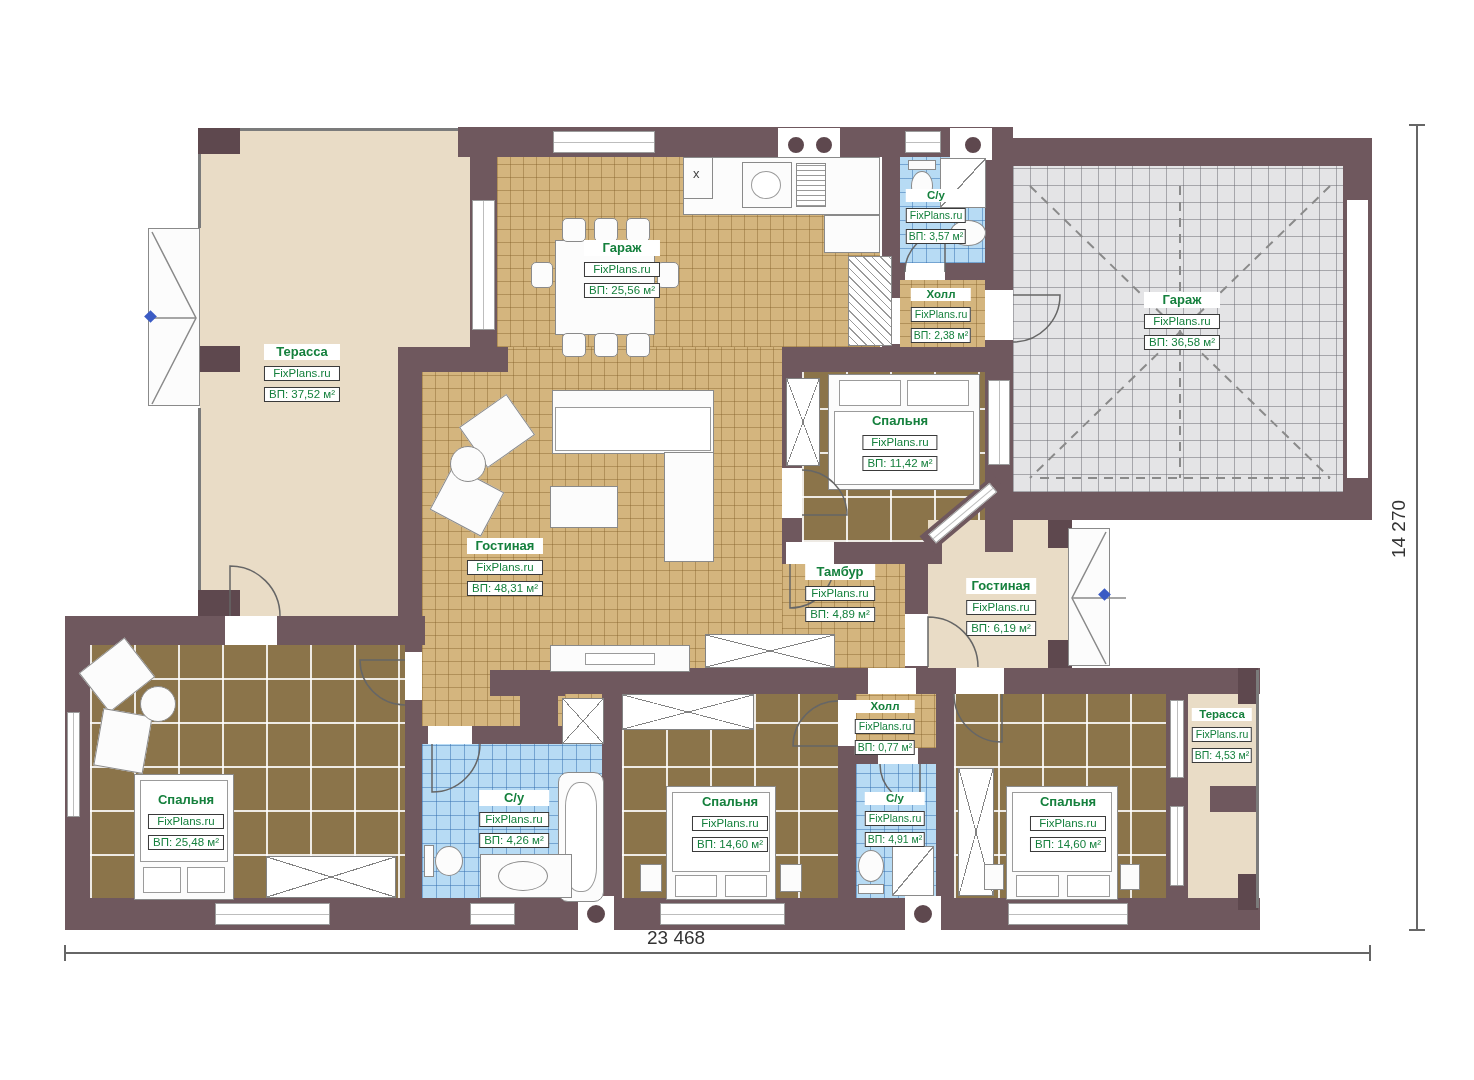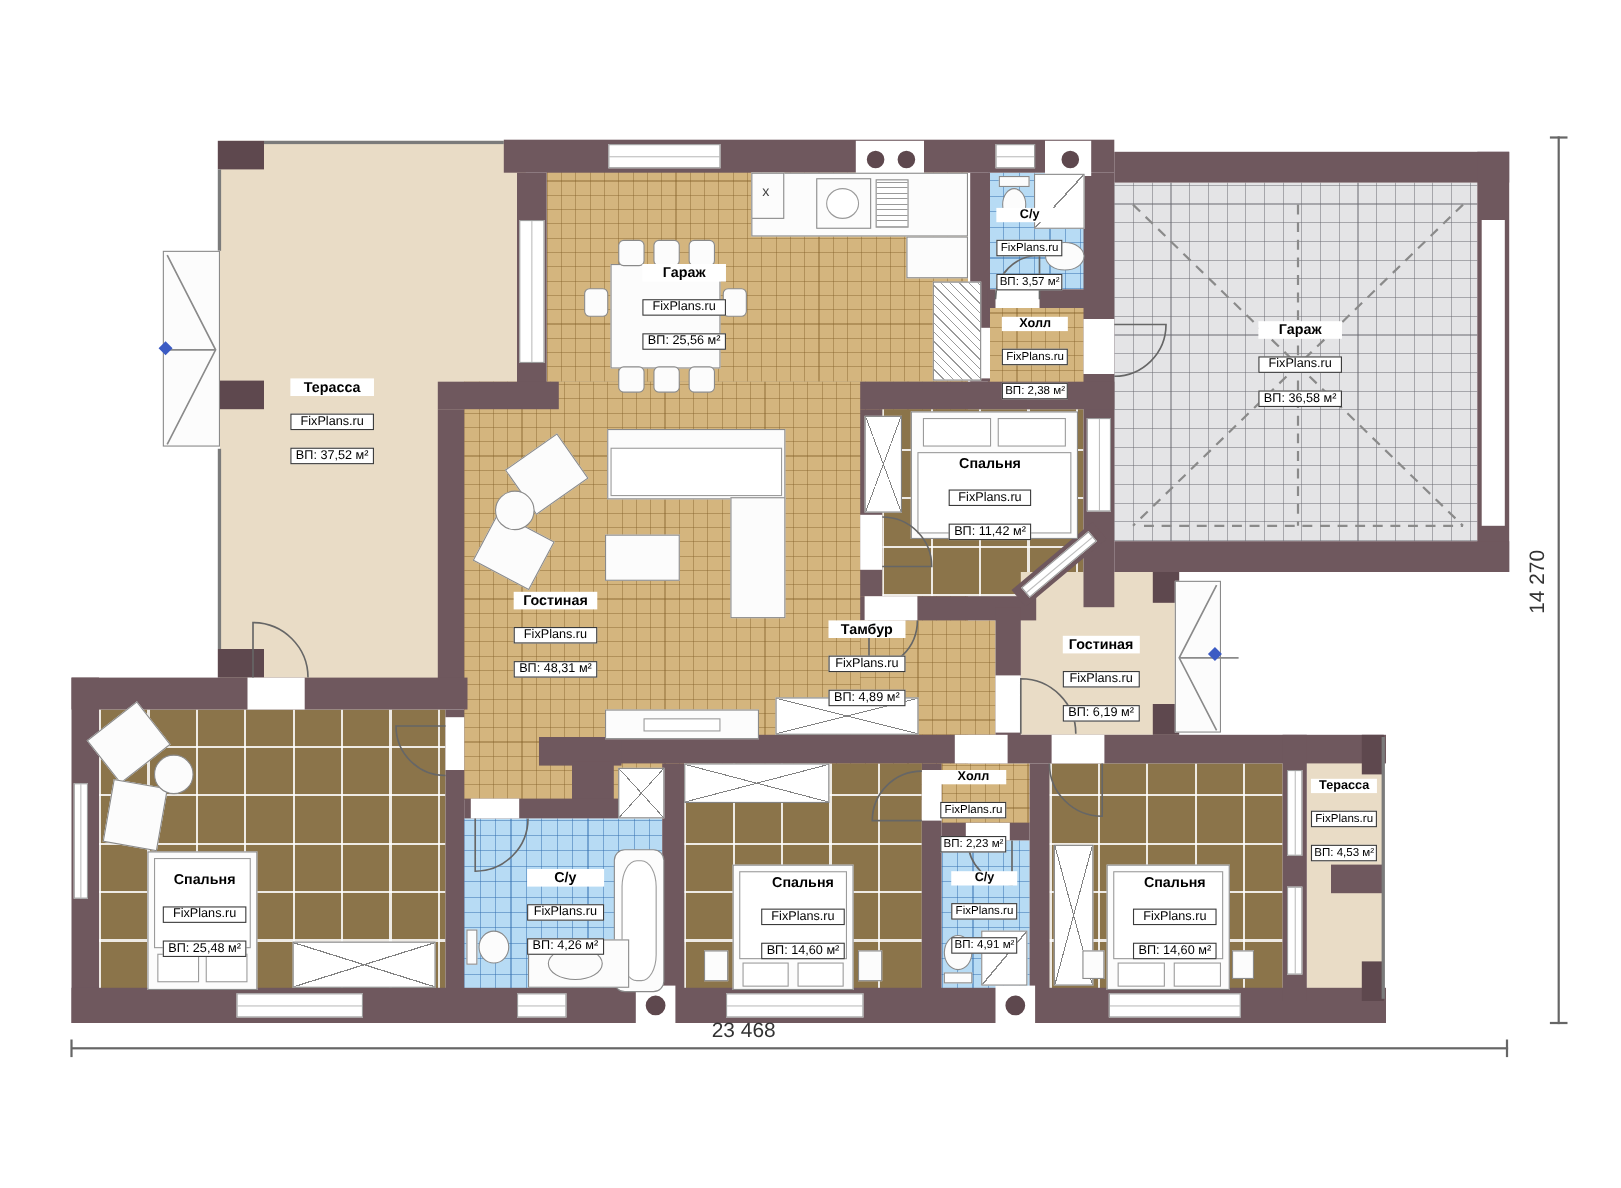--- a/index.html
+++ b/index.html
@@ -33,23 +33,23 @@
   .xbox{position:absolute;background-color:#fff;border:1px solid #828282;box-sizing:border-box;
      background-image:linear-gradient(to top right,transparent 49.3%,#828282 49.3% 50.7%,transparent 50.7%),
                       linear-gradient(to bottom right,transparent 49.3%,#828282 49.3% 50.7%,transparent 50.7%)}
   .hatch{position:absolute;background:#fff;border:1px solid #8a8a8a;box-sizing:border-box;
      background-image:repeating-linear-gradient(0deg,#9a9a9a 0 1px,transparent 1px 5px)}
   .hatch45{position:absolute;background:#fff;border:1px solid #8a8a8a;box-sizing:border-box;
      background-image:repeating-linear-gradient(45deg,#9a9a9a 0 1px,transparent 1px 6px)}
   .shower{position:absolute;background-color:#fff;border:1px solid #8a8a8a;box-sizing:border-box;
      background-image:linear-gradient(to bottom right,transparent 49%,#8a8a8a 49% 51%,transparent 51%)}
   .circ{position:absolute;border-radius:50%;background:var(--wall-dark,#5e484e);border:4px solid #fff}
-  .rlabel{position:absolute;transform:translateX(-50%);z-index:6;text-align:center;color:#000000}
+  .rlabel{position:absolute;transform:translateX(-50%);z-index:6;text-align:center;color:#15803d}
   .rname{font-weight:bold;font-size:13px;background:#fff;padding:0 3px 1px;white-space:nowrap}
-  .rbox{font-size:11.5px;background:#fff;border:1px solid #3a3a3a;padding:0 4px 1px;margin-top:16px;white-space:nowrap}
+  .rbox{font-size:11.5px;background:#fff;border:1px solid #3a3a3a;padding:0 4px 1px;margin-top:6px;white-space:nowrap}
   .sm .rname{font-size:11.5px}
   .sm .rbox{font-size:10.5px;padding:0 2px 1px}
   .dim{position:absolute;background:#666;z-index:5}
   .dimlabel{position:absolute;font-size:19px;color:#333;z-index:5;white-space:nowrap}
   svg.overlay{position:absolute;left:0;top:0;z-index:4;pointer-events:none}
   .kx{position:absolute;font-size:13px;color:#444;z-index:3}
 </style>
 </head>
 <body>
 
@@ -302,21 +302,21 @@
   <div class="rlabel" style="left:900px;top:413px">
     <div class="rname">Спальня</div>
     <div class="rbox">FixPlans.ru</div>
     <div class="rbox">ВП: 11,42 м²</div>
   </div>
   <div class="rlabel" style="left:505px;top:538px">
     <div class="rname">Гостиная</div>
     <div class="rbox">FixPlans.ru</div>
     <div class="rbox">ВП: 48,31 м²</div>
   </div>
-  <div class="rlabel" style="left:788px;top:564px">
+  <div class="rlabel" style="left:840px;top:564px">
     <div class="rname">Тамбур</div>
     <div class="rbox">FixPlans.ru</div>
     <div class="rbox">ВП: 4,89 м²</div>
   </div>
   <div class="rlabel" style="left:1001px;top:578px">
     <div class="rname">Гостиная</div>
     <div class="rbox">FixPlans.ru</div>
     <div class="rbox">ВП: 6,19 м²</div>
   </div>
   <div class="rlabel" style="left:186px;top:792px">
@@ -330,21 +330,21 @@
     <div class="rbox">ВП: 4,26 м²</div>
   </div>
   <div class="rlabel" style="left:730px;top:794px">
     <div class="rname">Спальня</div>
     <div class="rbox">FixPlans.ru</div>
     <div class="rbox">ВП: 14,60 м²</div>
   </div>
   <div class="rlabel sm" style="left:885px;top:700px">
     <div class="rname">Холл</div>
     <div class="rbox">FixPlans.ru</div>
-    <div class="rbox">ВП: 2,23 м²</div>
+    <div class="rbox">ВП: 0,77 м²</div>
   </div>
   <div class="rlabel sm" style="left:895px;top:792px">
     <div class="rname">С/у</div>
     <div class="rbox">FixPlans.ru</div>
     <div class="rbox">ВП: 4,91 м²</div>
   </div>
   <div class="rlabel" style="left:1068px;top:794px">
     <div class="rname">Спальня</div>
     <div class="rbox">FixPlans.ru</div>
     <div class="rbox">ВП: 14,60 м²</div>

